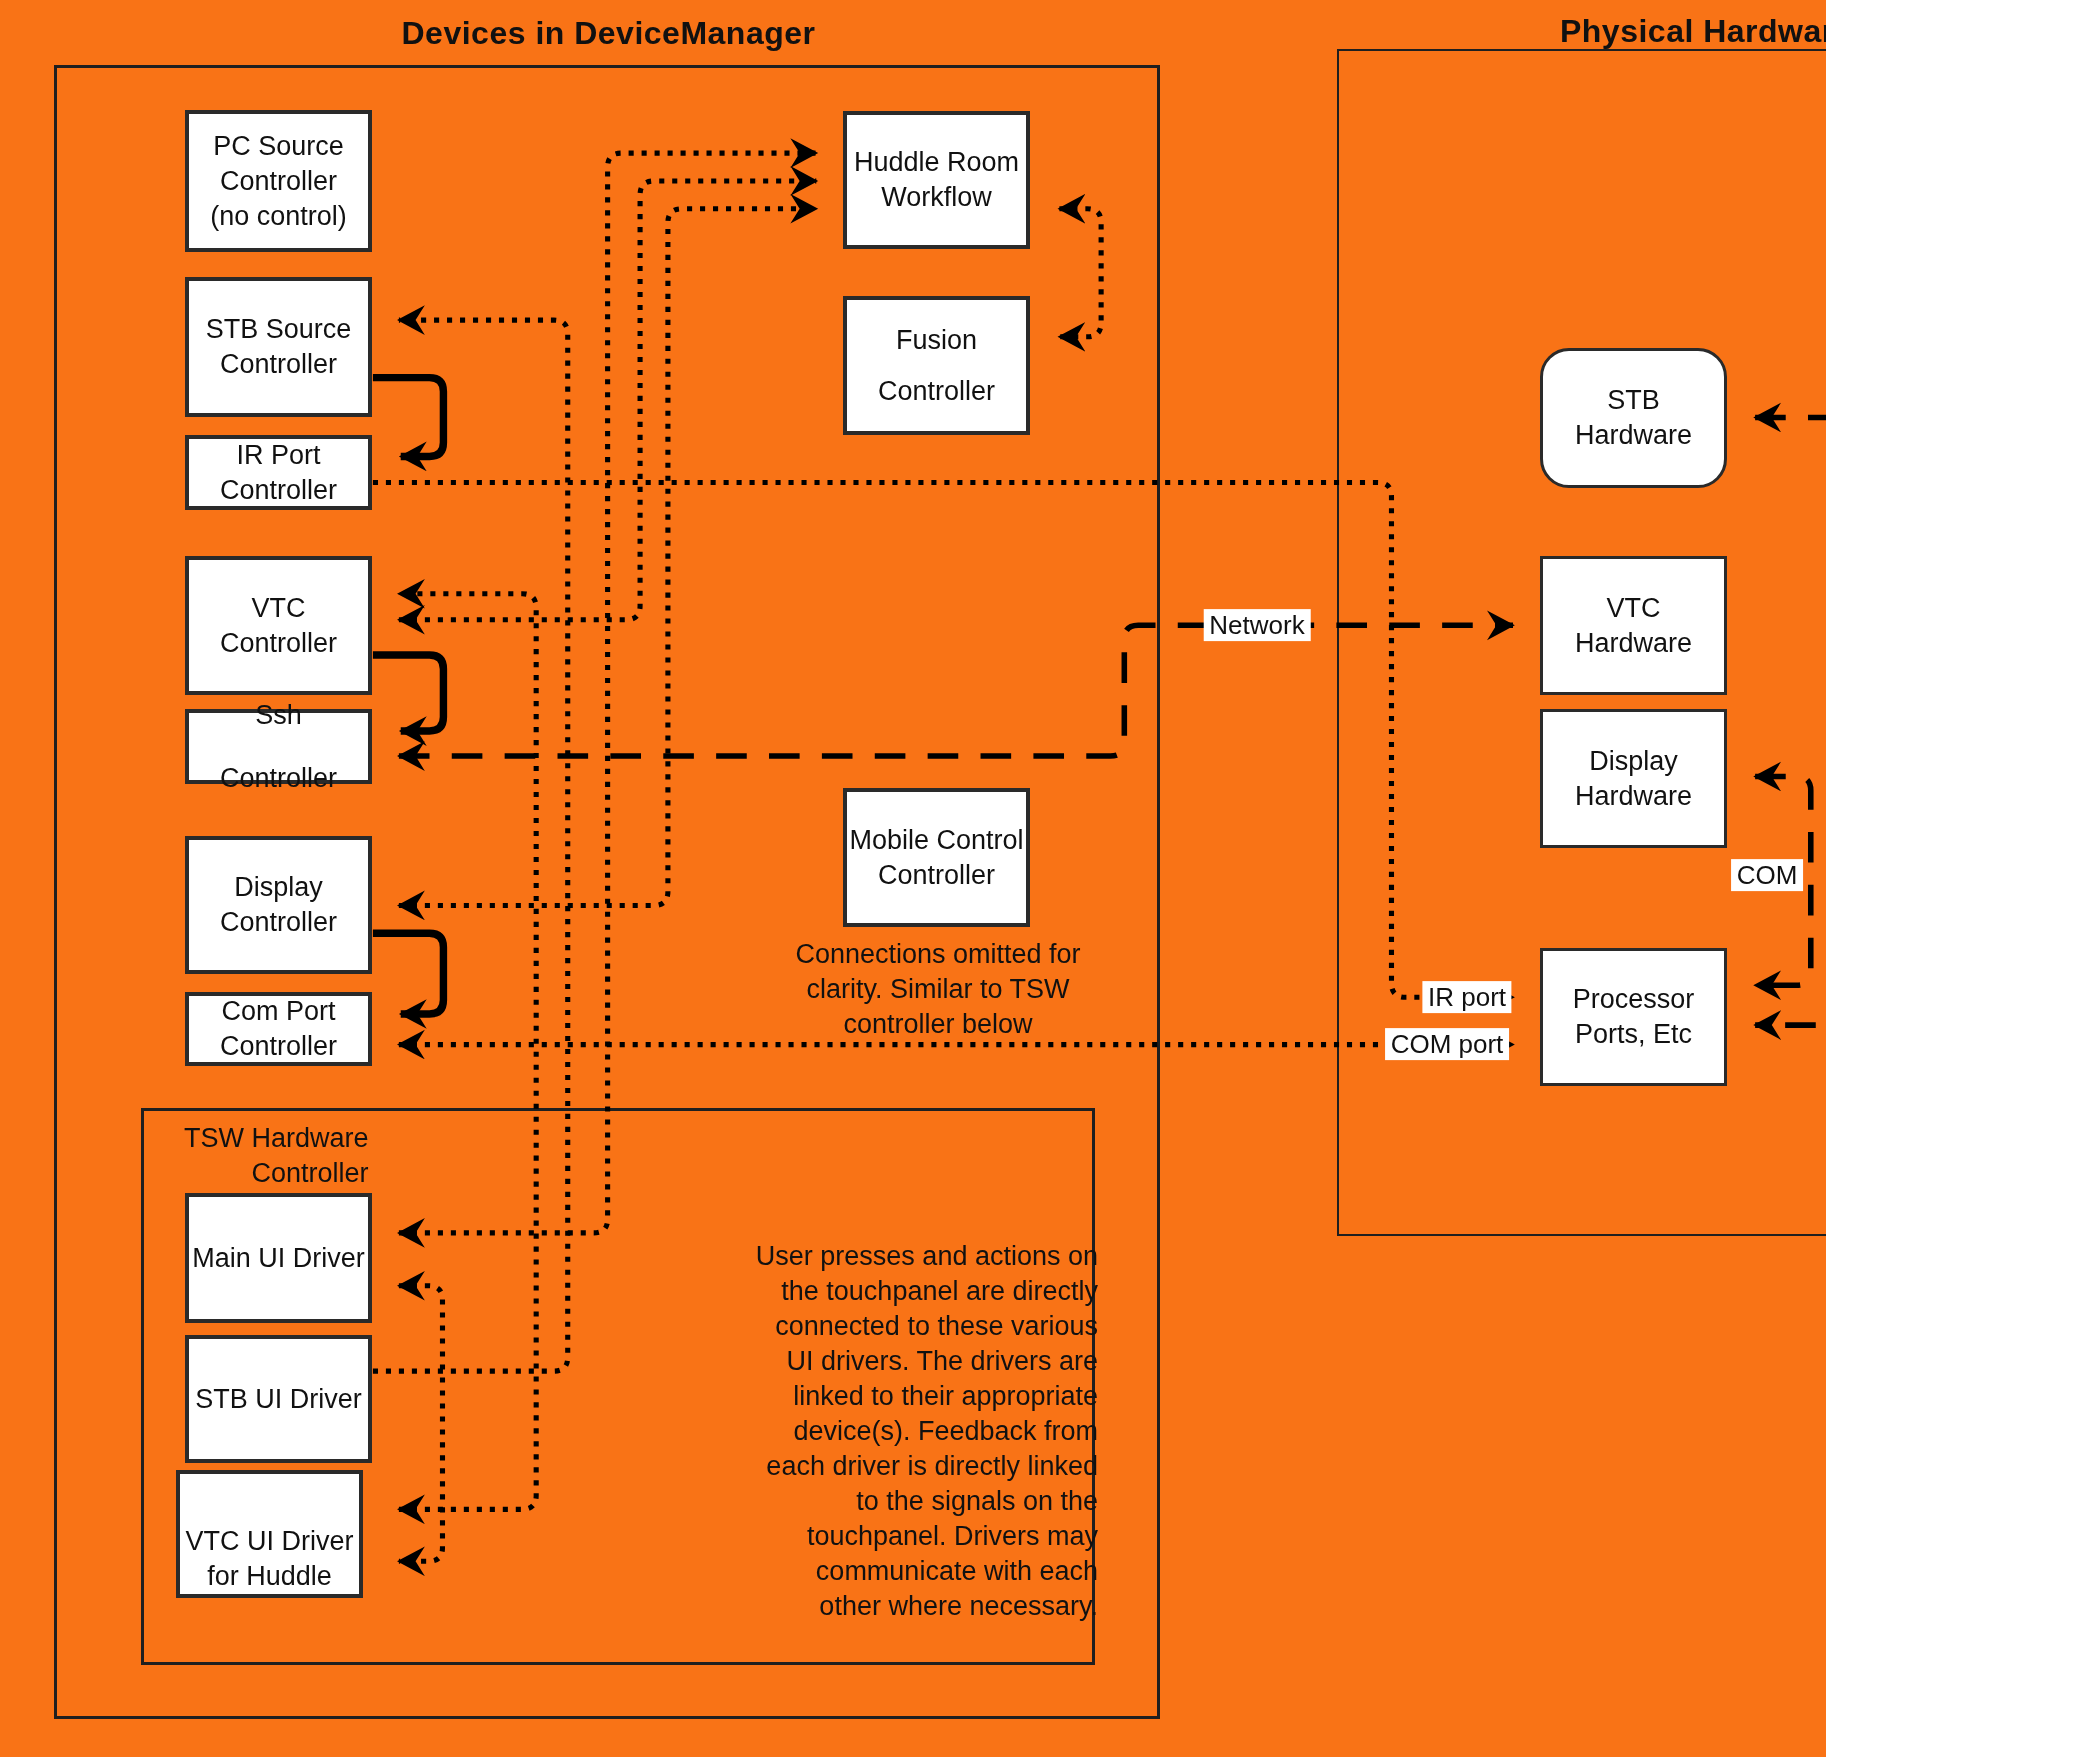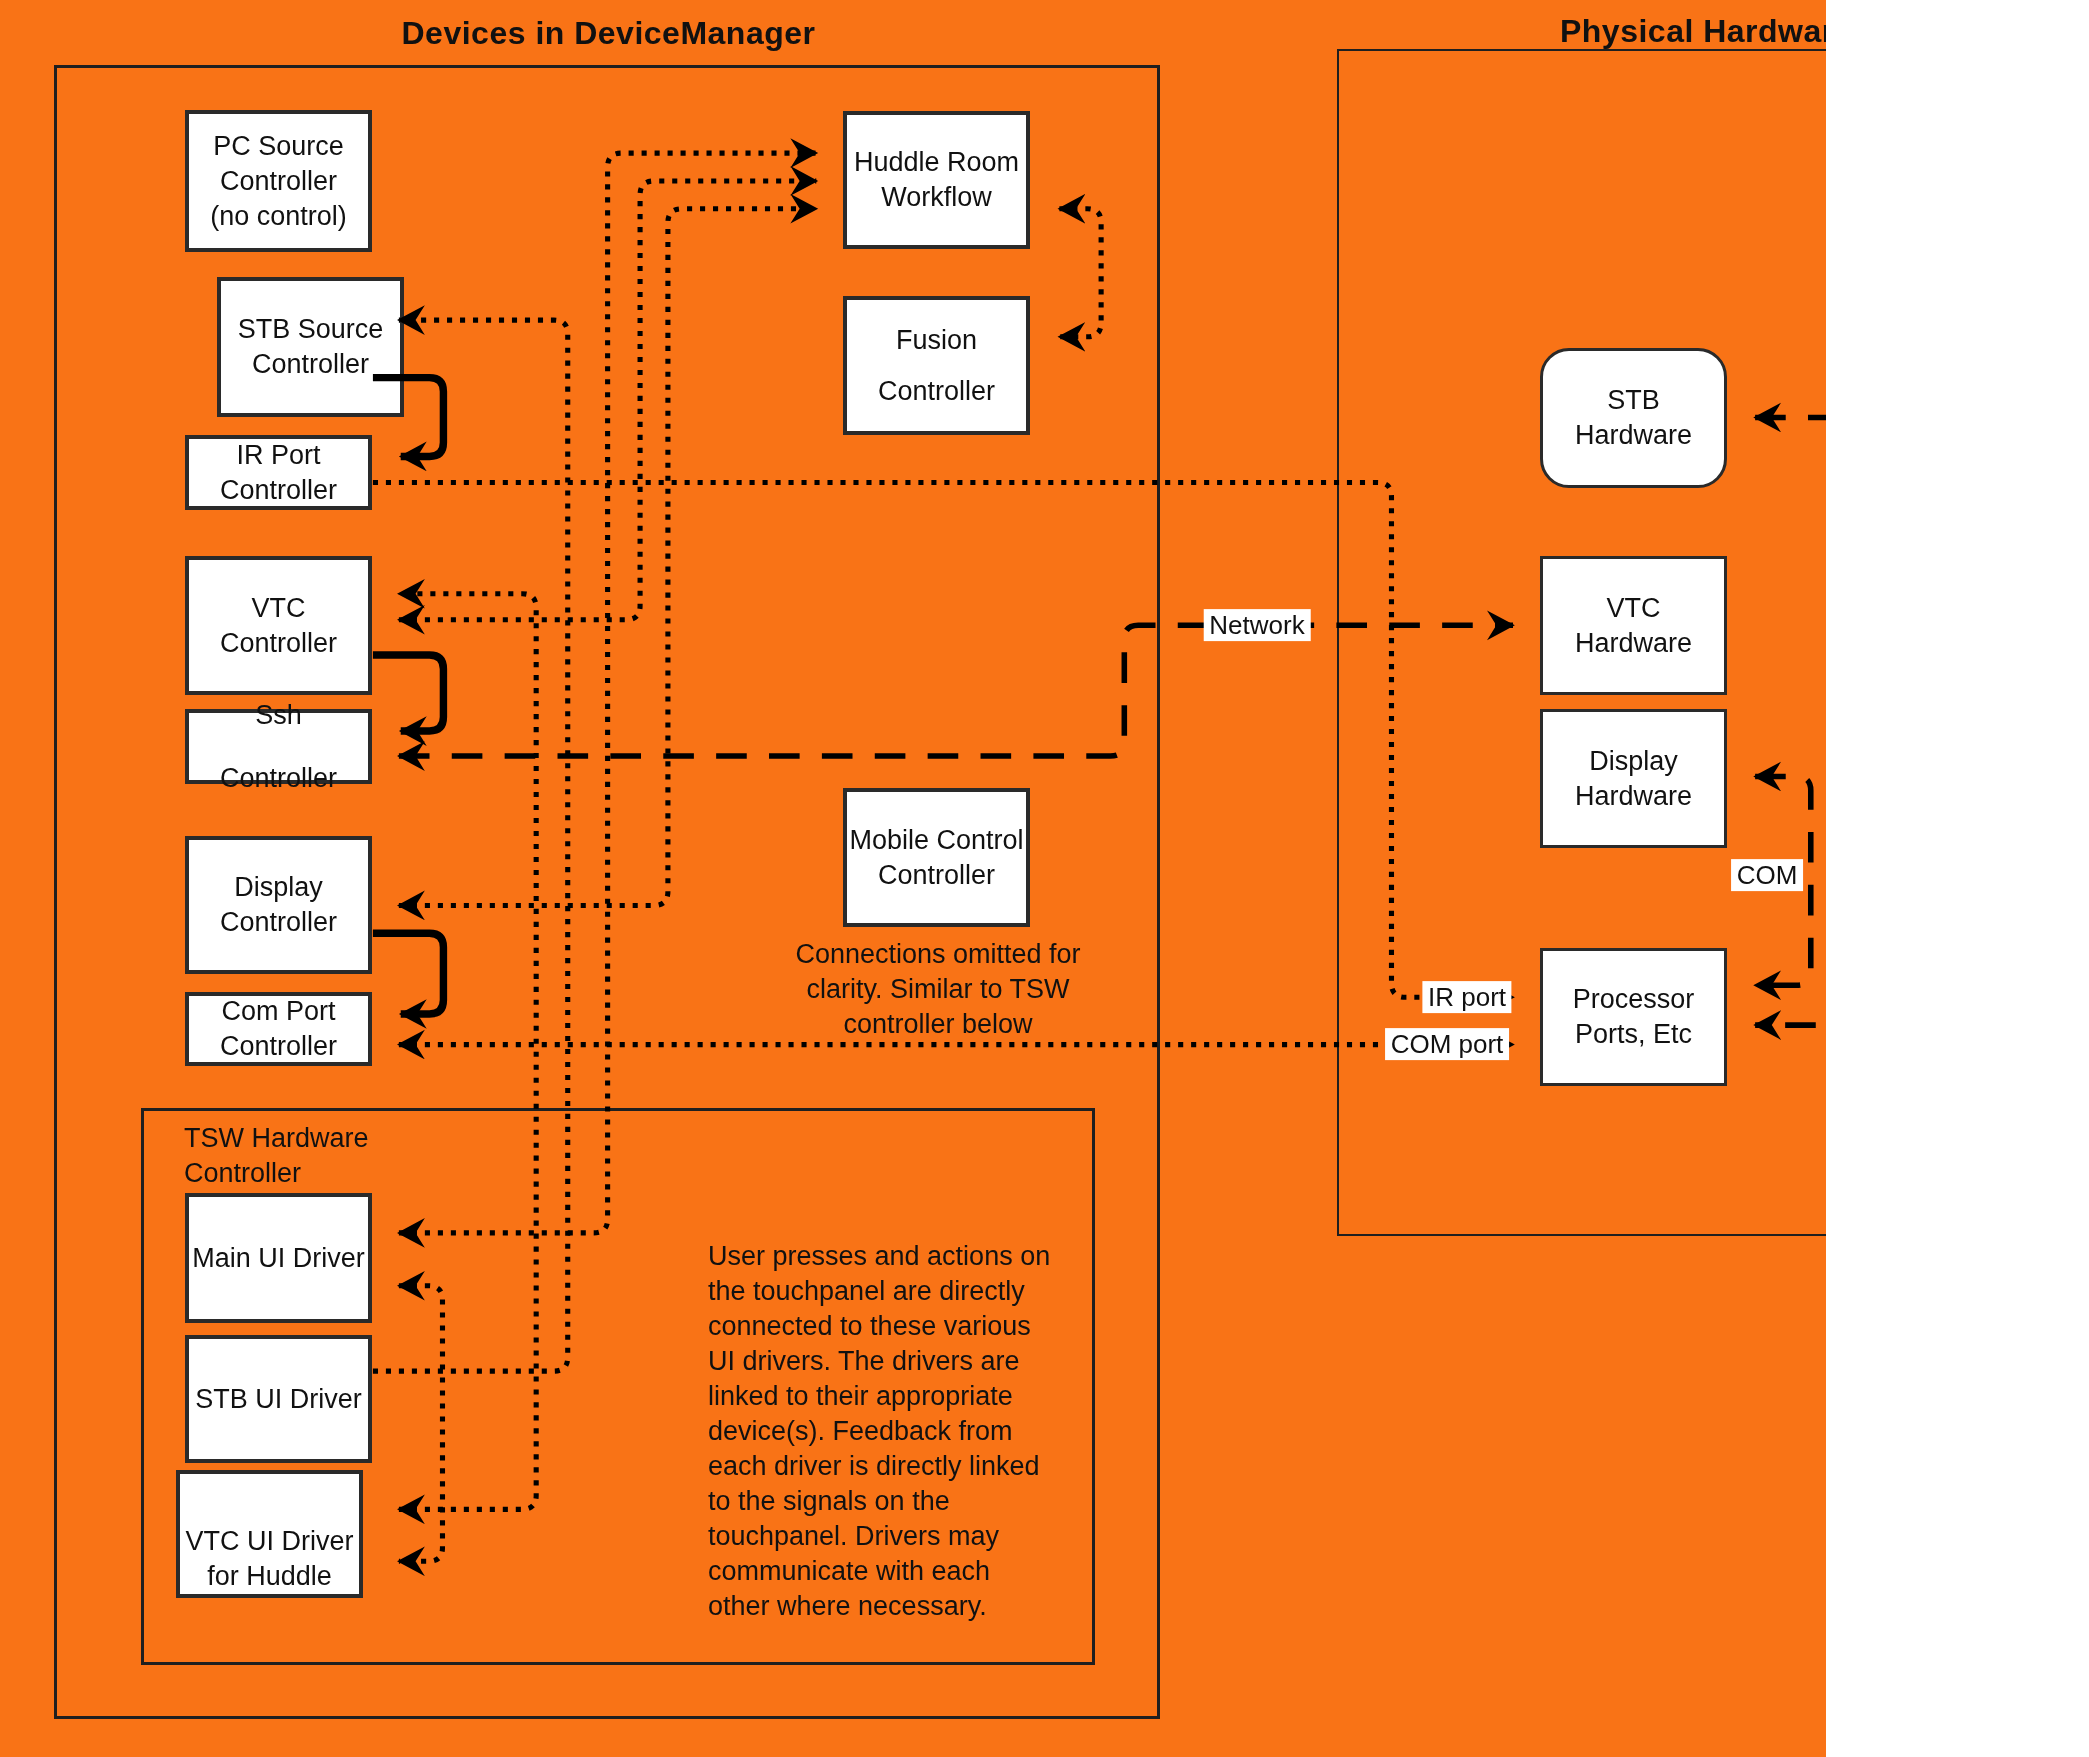--- a/index.html
+++ b/index.html
@@ -30,21 +30,21 @@
     background:#ffffff;
     border:4.6px solid #2a2a2a;
     box-sizing:border-box;
     display:flex;flex-direction:column;
     align-items:center;justify-content:center;
     text-align:center;
     font-size:27px;line-height:35px;
     z-index:2;
   }
   .box.hw{border-width:3.7px;}
-  .blocktext{position:absolute;z-index:2;font-size:27px;line-height:35px;}
+  .blocktext{position:absolute;z-index:2;font-size:27px;line-height:35px;text-align:right;}
   .blocktext span{display:block;}
   .note{text-align:center;}
   #wires{position:absolute;left:0;top:0;z-index:3;pointer-events:none;}
   .dot{stroke:#000;stroke-width:5.5;fill:none;stroke-dasharray:5.5 8.5;}
   .dash{stroke:#000;stroke-width:6;fill:none;stroke-dasharray:33 24;}
   .solidw{stroke:#000;stroke-width:8;fill:none;}
   .linelabel{
     position:absolute;z-index:4;
     background:#ffffff;
     font-size:26px;line-height:28px;
@@ -69,21 +69,21 @@
     <span>TSW Hardware</span>
     <span>Controller</span>
   </div>
 
   <div class="box" style="left:185px;top:110px;width:187px;height:142px;">
     <span>PC Source</span>
     <span>Controller</span>
     <span>(no control)</span>
   </div>
 
-  <div class="box" style="left:185px;top:277px;width:187px;height:140px;margin-left:32px;">
+  <div class="box" style="left:185px;top:277px;width:187px;height:140px;">
     <span>STB Source</span>
     <span>Controller</span>
   </div>
 
   <div class="box" style="left:185px;top:435px;width:187px;height:75px;">
     <span>IR Port</span>
     <span>Controller</span>
   </div>
 
   <div class="box" style="left:185px;top:556px;width:187px;height:139px;">

